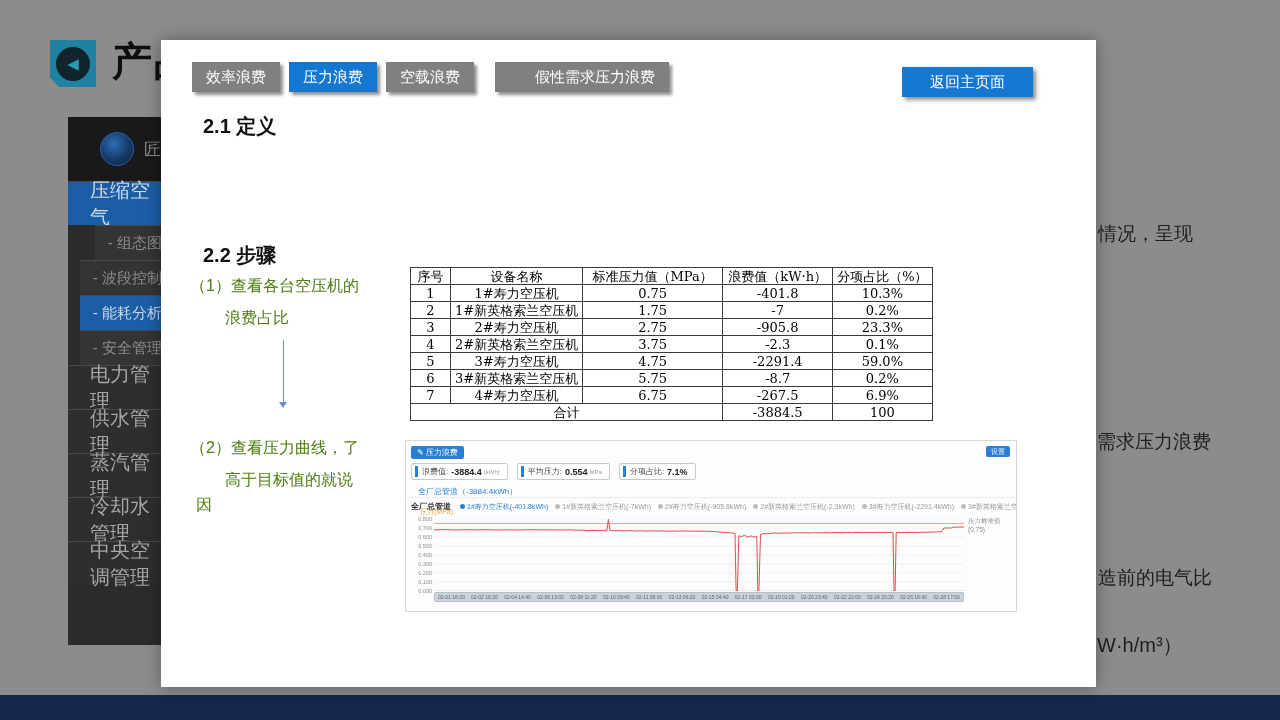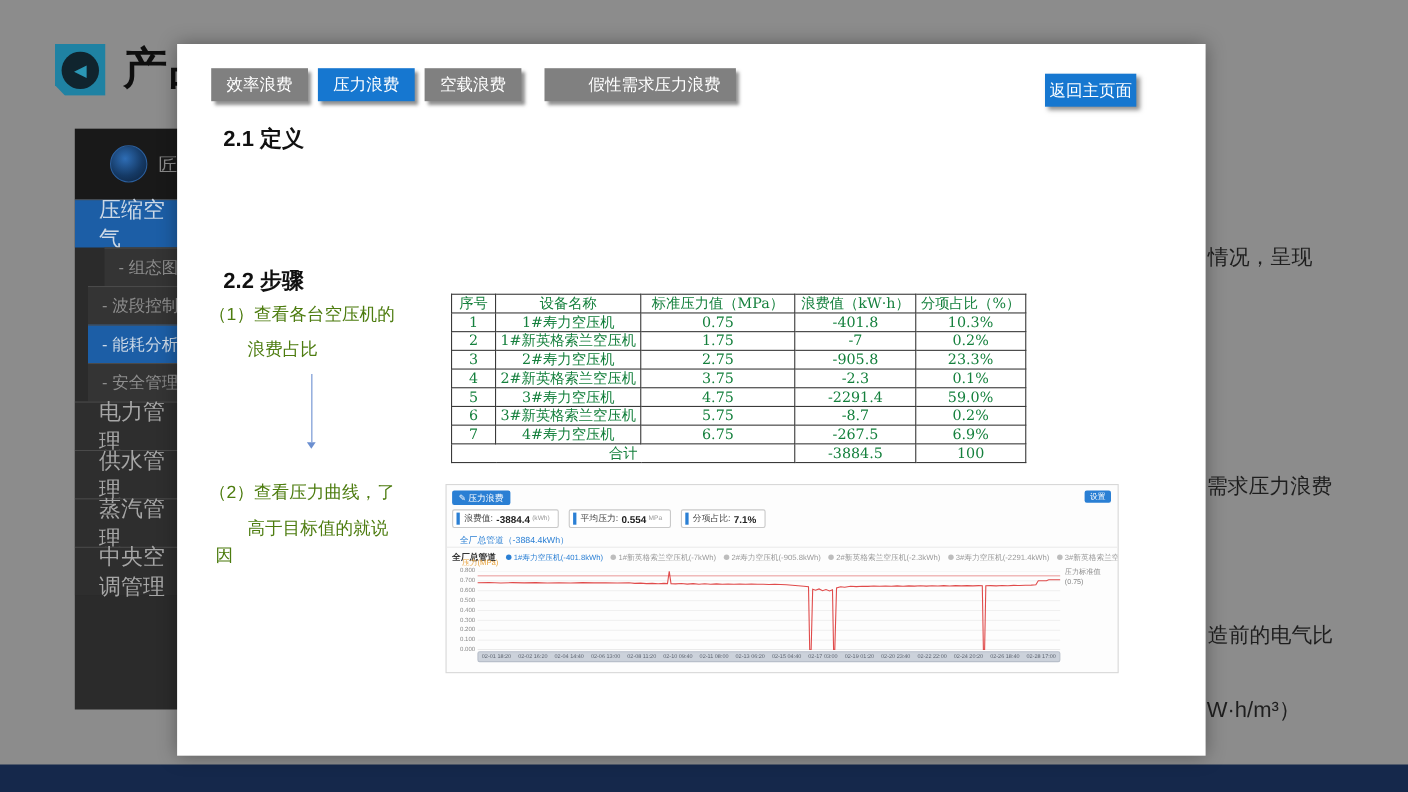--- a/index.html
+++ b/index.html
@@ -36,40 +36,40 @@
   #side-items { display:flex; flex-direction:column; height:464px;align-items:flex-end; }
 
   
   #modal { left:161px; top:40px; width:935px; height:647px; background:#ffffff; z-index:10;
     box-shadow:0 0 16px rgba(0,0,0,0.35); }
   #tabs { left:31px; top:22px; display:flex; gap:9px; }
   .tab { height:30px; padding:0 14px; display:flex; align-items:center; color:#fff; font-size:15px;
     background:#808080; box-shadow:3px 3px 3px rgba(70,70,70,0.6); cursor:pointer; white-space:nowrap; }
   .tab.active { background:#1677d0; }
   .tab:nth-child(4){ margin-left:12px;padding-left:40px; }
-  #return-btn { right:63px; top:27px; height:30px; padding:0 4px; background:#1677d0; color:#fff;
+  #return-btn { right:63px; top:27px; height:30px; padding:0 28px; background:#1677d0; color:#fff;
     font-size:15px; display:flex; align-items:center; box-shadow:3px 3px 4px rgba(70,70,70,0.6); cursor:pointer; }
   .h-sec { font-size:20px; font-weight:bold; color:#111; }
   #h-def { left:42px; top:73px; }
   #def-body { left:44px; top:112px; width:540px; font-size:16px; color:#222; line-height:30px; }
   #h-steps { left:42px; top:202px; }
   .step-line { font-size:16px; color:#4d7c0f; white-space:nowrap; }
   #step1-l1 { left:29px; top:236px; }
   #step1-l2 { left:64px; top:268px; }
   #step2-l1 { left:29px; top:398px; }
   #step2-l2 { left:64px; top:430px; }
   #step2-l3 { left:35px; top:455px; }
   #flow-arrow { left:118px; top:300px; width:10px; height:70px; }
   #flow-arrow .line { position:absolute; left:4px; top:0; width:1px; height:62px; background:#6b8fd0; }
   #flow-arrow .head { position:absolute; left:0; top:62px; width:0; height:0;
     border-left:4.5px solid transparent; border-right:4.5px solid transparent; border-top:6px solid #6b8fd0; }
 
   
   #waste-table { left:249px; top:227px; border-collapse:collapse;
-    font-family:"DejaVu Serif", serif; font-size:13px; color:#15803d; }
+    font-family:"DejaVu Serif", serif; font-size:13px; color:#000000; }
   #waste-table th, #waste-table td { border:1px solid #3a3a3a; text-align:center; font-weight:normal;
     height:17px; line-height:15px; padding:0 4px; white-space:nowrap; }
   #waste-table th:nth-child(1), #waste-table td.c0 { width:40px; }
   #waste-table th:nth-child(2), #waste-table td.c1 { width:130px; }
   #waste-table th:nth-child(3), #waste-table td.c2 { width:140px; }
   #waste-table th:nth-child(4), #waste-table td.c3 { width:110px; }
   #waste-table th:nth-child(5), #waste-table td.c4 { width:87px; }
 
   
   #shot { left:244px; top:400px; width:612px; height:172px; background:#fdfdfd; border:1px solid #d8d8d8; overflow:hidden; }
@@ -119,20 +119,21 @@
   </div>
   <div id="side-items">
       <div class="side-row main active">压缩空气</div>
       <div class="side-row sub">- 组态图</div>
       <div class="side-row sub">- 波段控制</div>
       <div class="side-row sub active">- 能耗分析</div>
       <div class="side-row sub">- 安全管理</div>
       <div class="side-row main">电力管理</div>
       <div class="side-row main">供水管理</div>
       <div class="side-row main">蒸汽管理</div>
+      <div class="side-row main">冷却水管理</div>
       <div class="side-row main">中央空调管理</div>
       <div id="side-fill"></div>
     </div>
 </div>
 
 <div class="abs" id="modal">
   <div class="abs" id="tabs">
       <div class="tab">效率浪费</div>
       <div class="tab active">压力浪费</div>
       <div class="tab">空载浪费</div>

